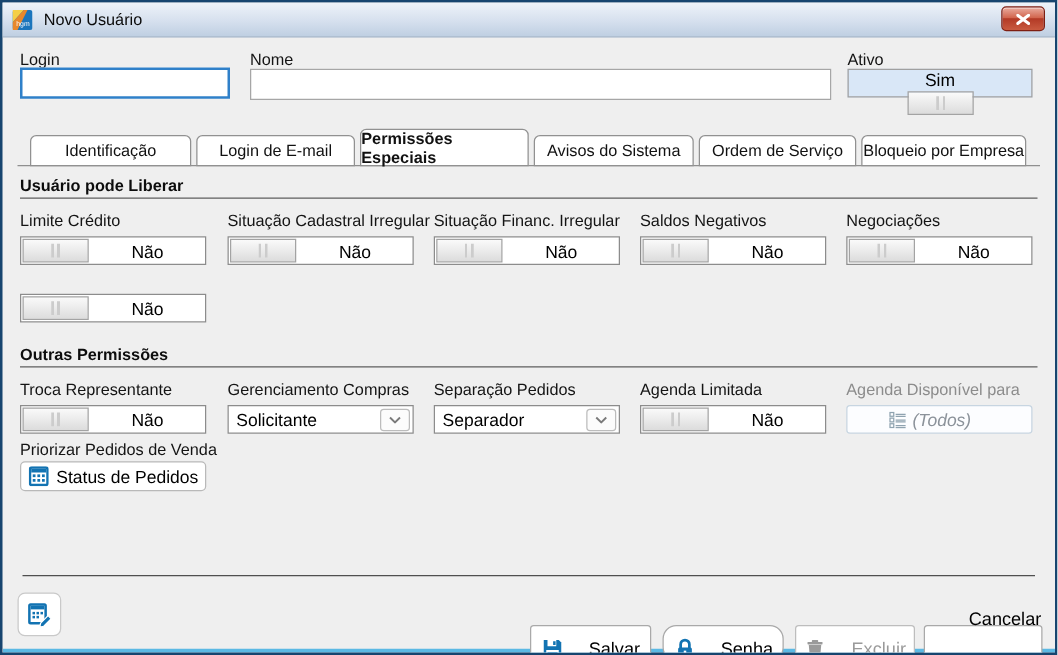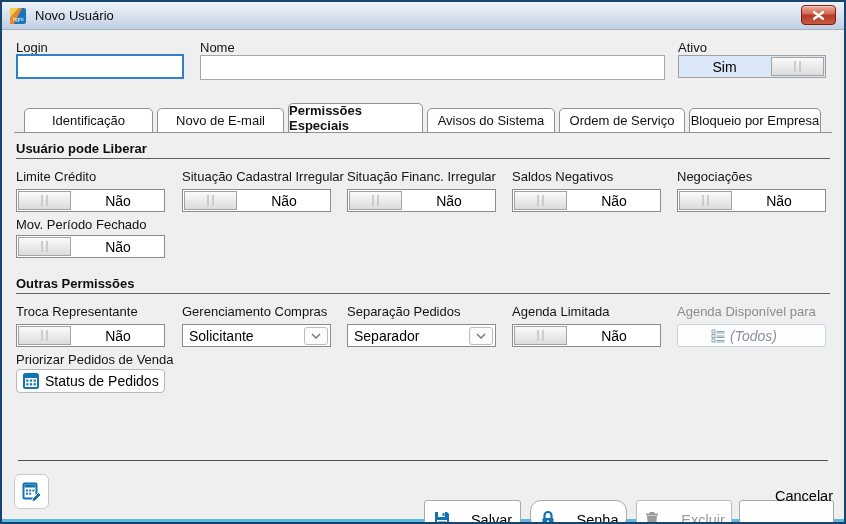--- a/index.html
+++ b/index.html
@@ -152,33 +152,33 @@
 
   <div class="content">
 
     <span class="lbl" style="left:14px; top:10px;">Login</span>
     <input class="txtinput focused" style="left: 14px; top: 24px; width: 168px;" value="">
 
     <span class="lbl" style="left:198px; top:10px;">Nome</span>
     <input class="txtinput" style="left: 198px; top: 25px; width: 465px;" value="">
 
     <span class="lbl" style="left:676px; top:10px;">Ativo</span>
-    <div class="toggle ativo" style="left:676px; top:25px;">
+    <div class="toggle ativo" style="left:676px; top:25px;flex-direction:column;">
       <span class="thumb">
           <span class="grip"></span>
         </span>
       <span class="tvalue">Sim</span>
     </div>
 
     <div class="tabstrip">
       <div class="tab first" style="width:129px;">
           <span>Identificação</span>
         </div>
       <div class="tab" style="width:127px;">
-          <span>Novo de E-mail</span>
+          <span>Login de E-mail</span>
         </div>
       <div class="tab active" style="width:135px;margin-top:48px;">
           <span>Permissões Especiais</span>
         </div>
       <div class="tab" style="width:128px;">
           <span>Avisos do Sistema</span>
         </div>
       <div class="tab" style="width:126px;">
           <span>Ordem de Serviço</span>
         </div>
@@ -223,21 +223,20 @@
     </div>
 
     <span class="lbl" style="left:675px; top:139px;">Negociações</span>
     <div class="toggle" style="left:675px; top:159px;">
       <span class="thumb">
           <span class="grip"></span>
         </span>
       <span class="tvalue">Não</span>
     </div>
 
-    <span class="lbl" style="left:14px; top:187px;">Mov. Período Fechado</span>
     <div class="toggle" style="left:14px; top:205px;">
       <span class="thumb">
           <span class="grip"></span>
         </span>
       <span class="tvalue">Não</span>
     </div>
 
     <span class="section-title" style="left:14px; top:246px;">Outras Permissões</span>
     <div class="rule" style="top:263px;"></div>
 

